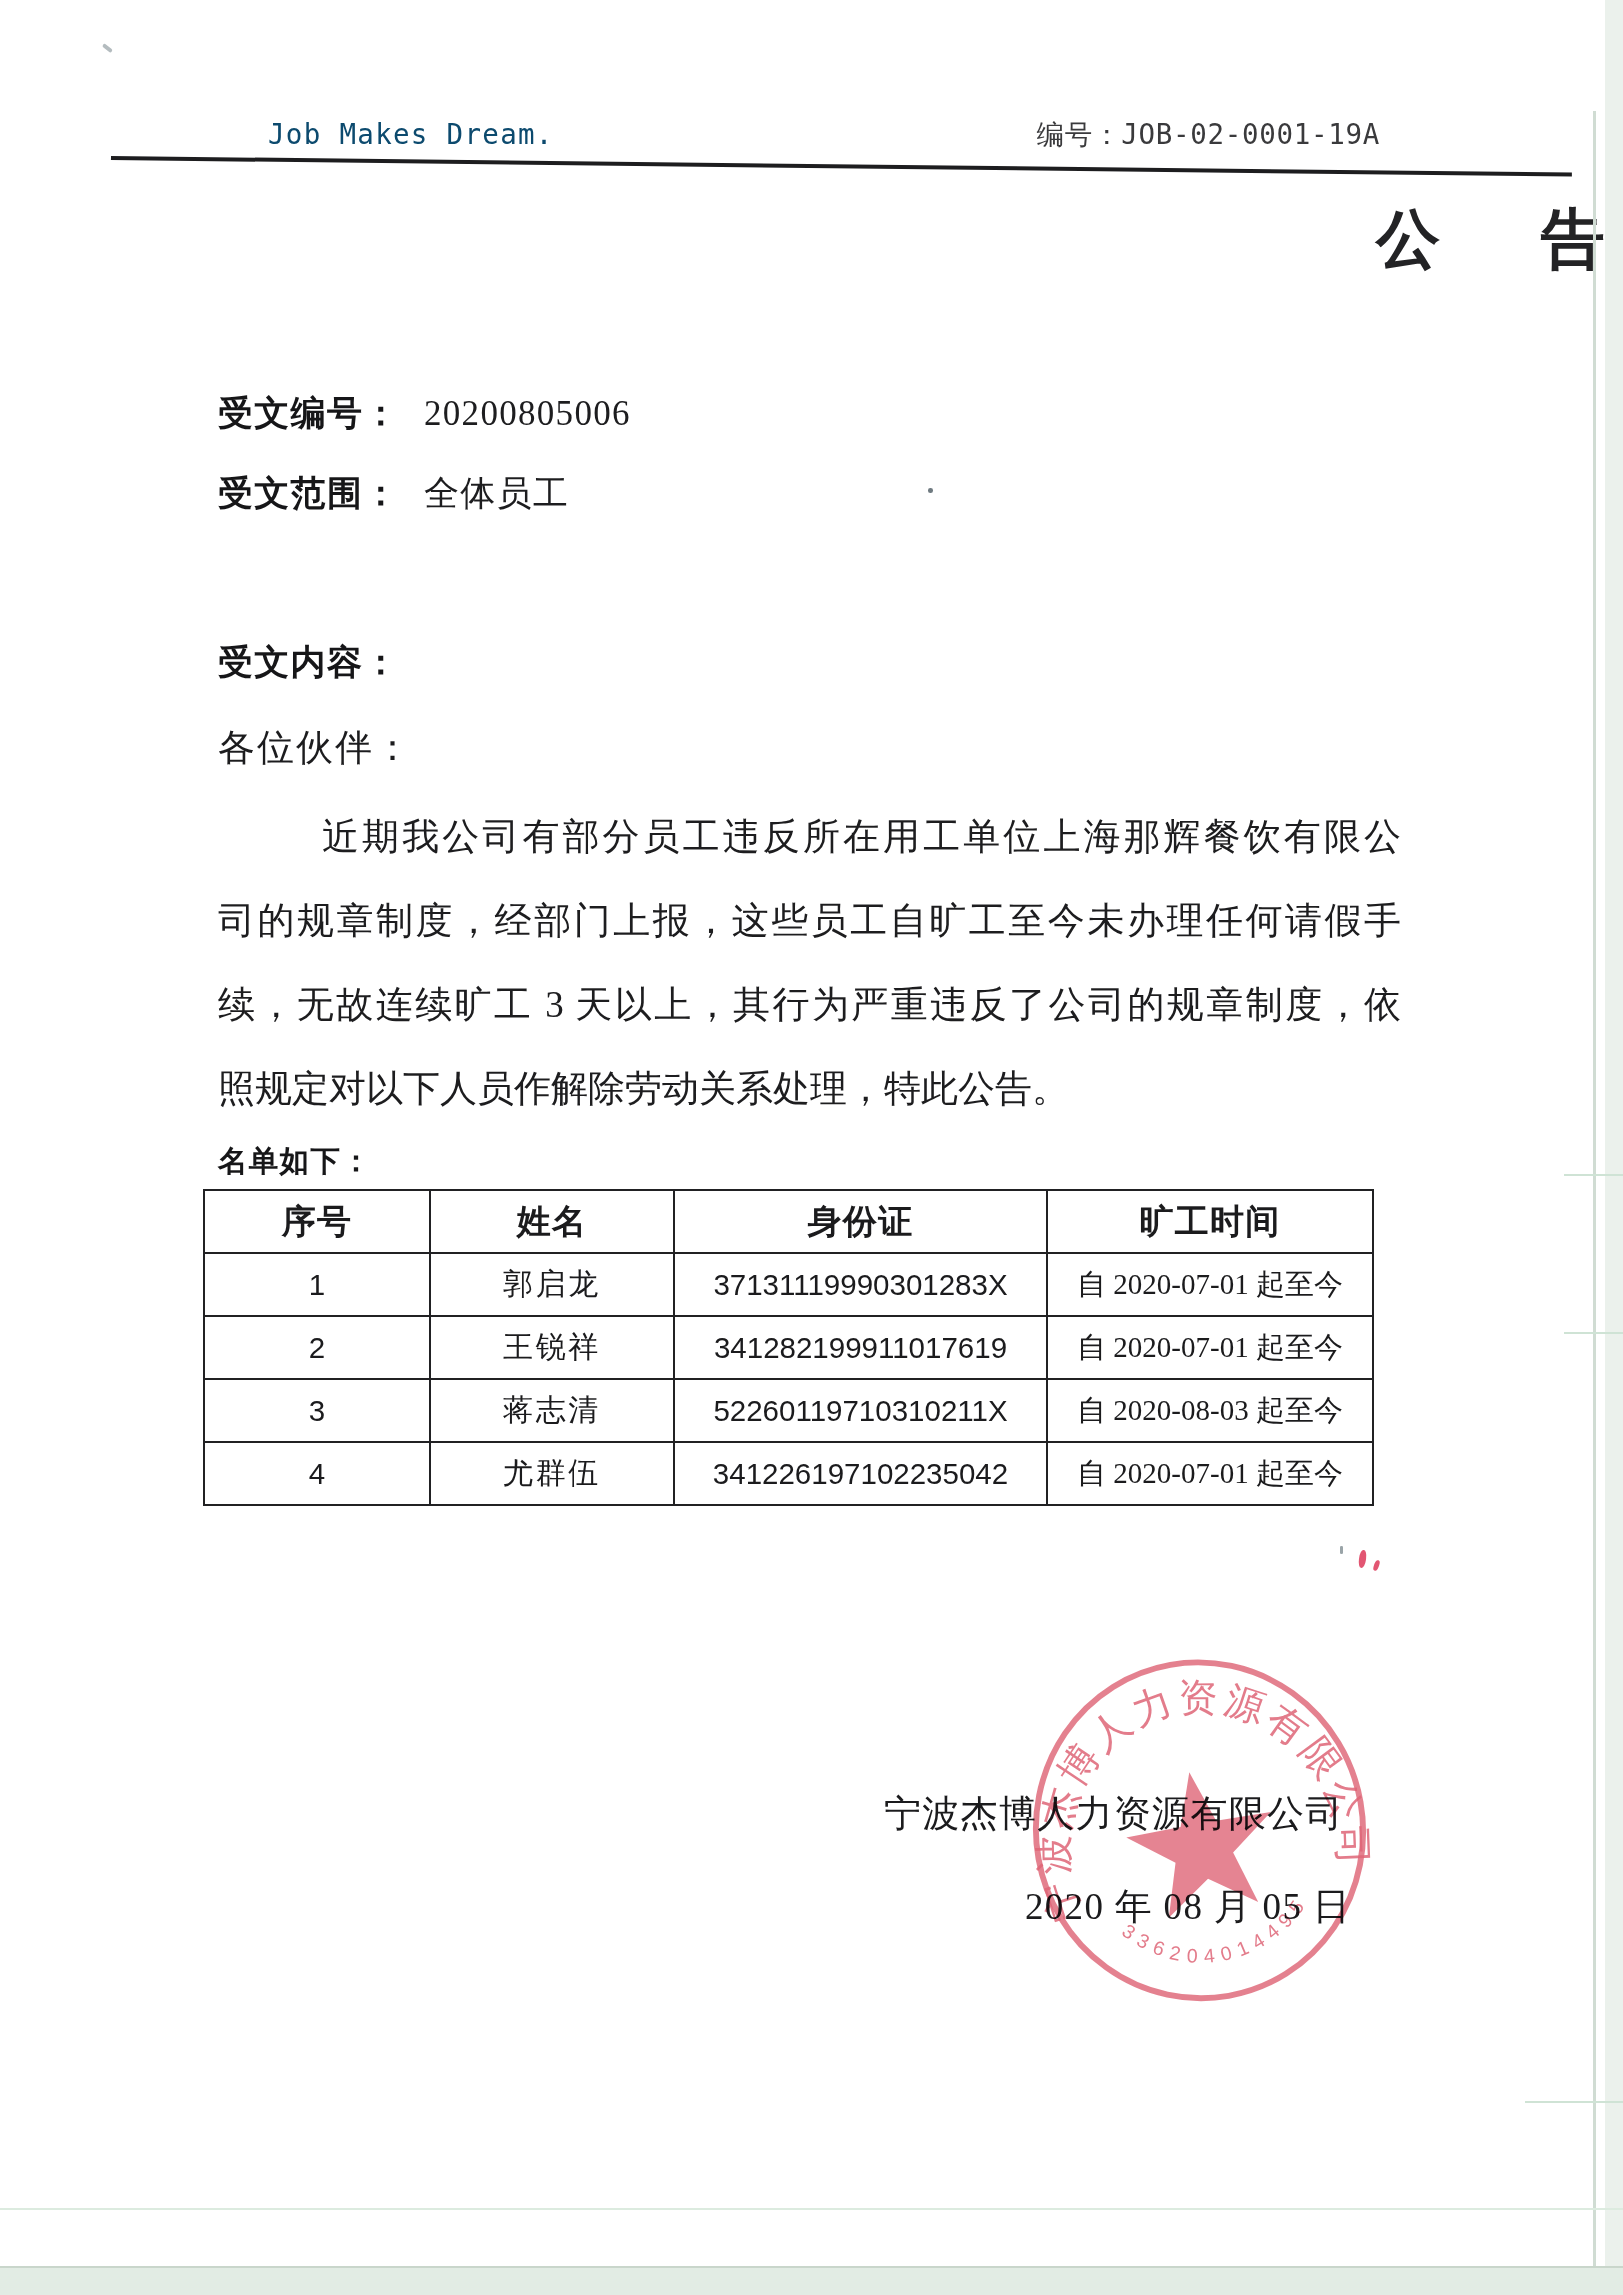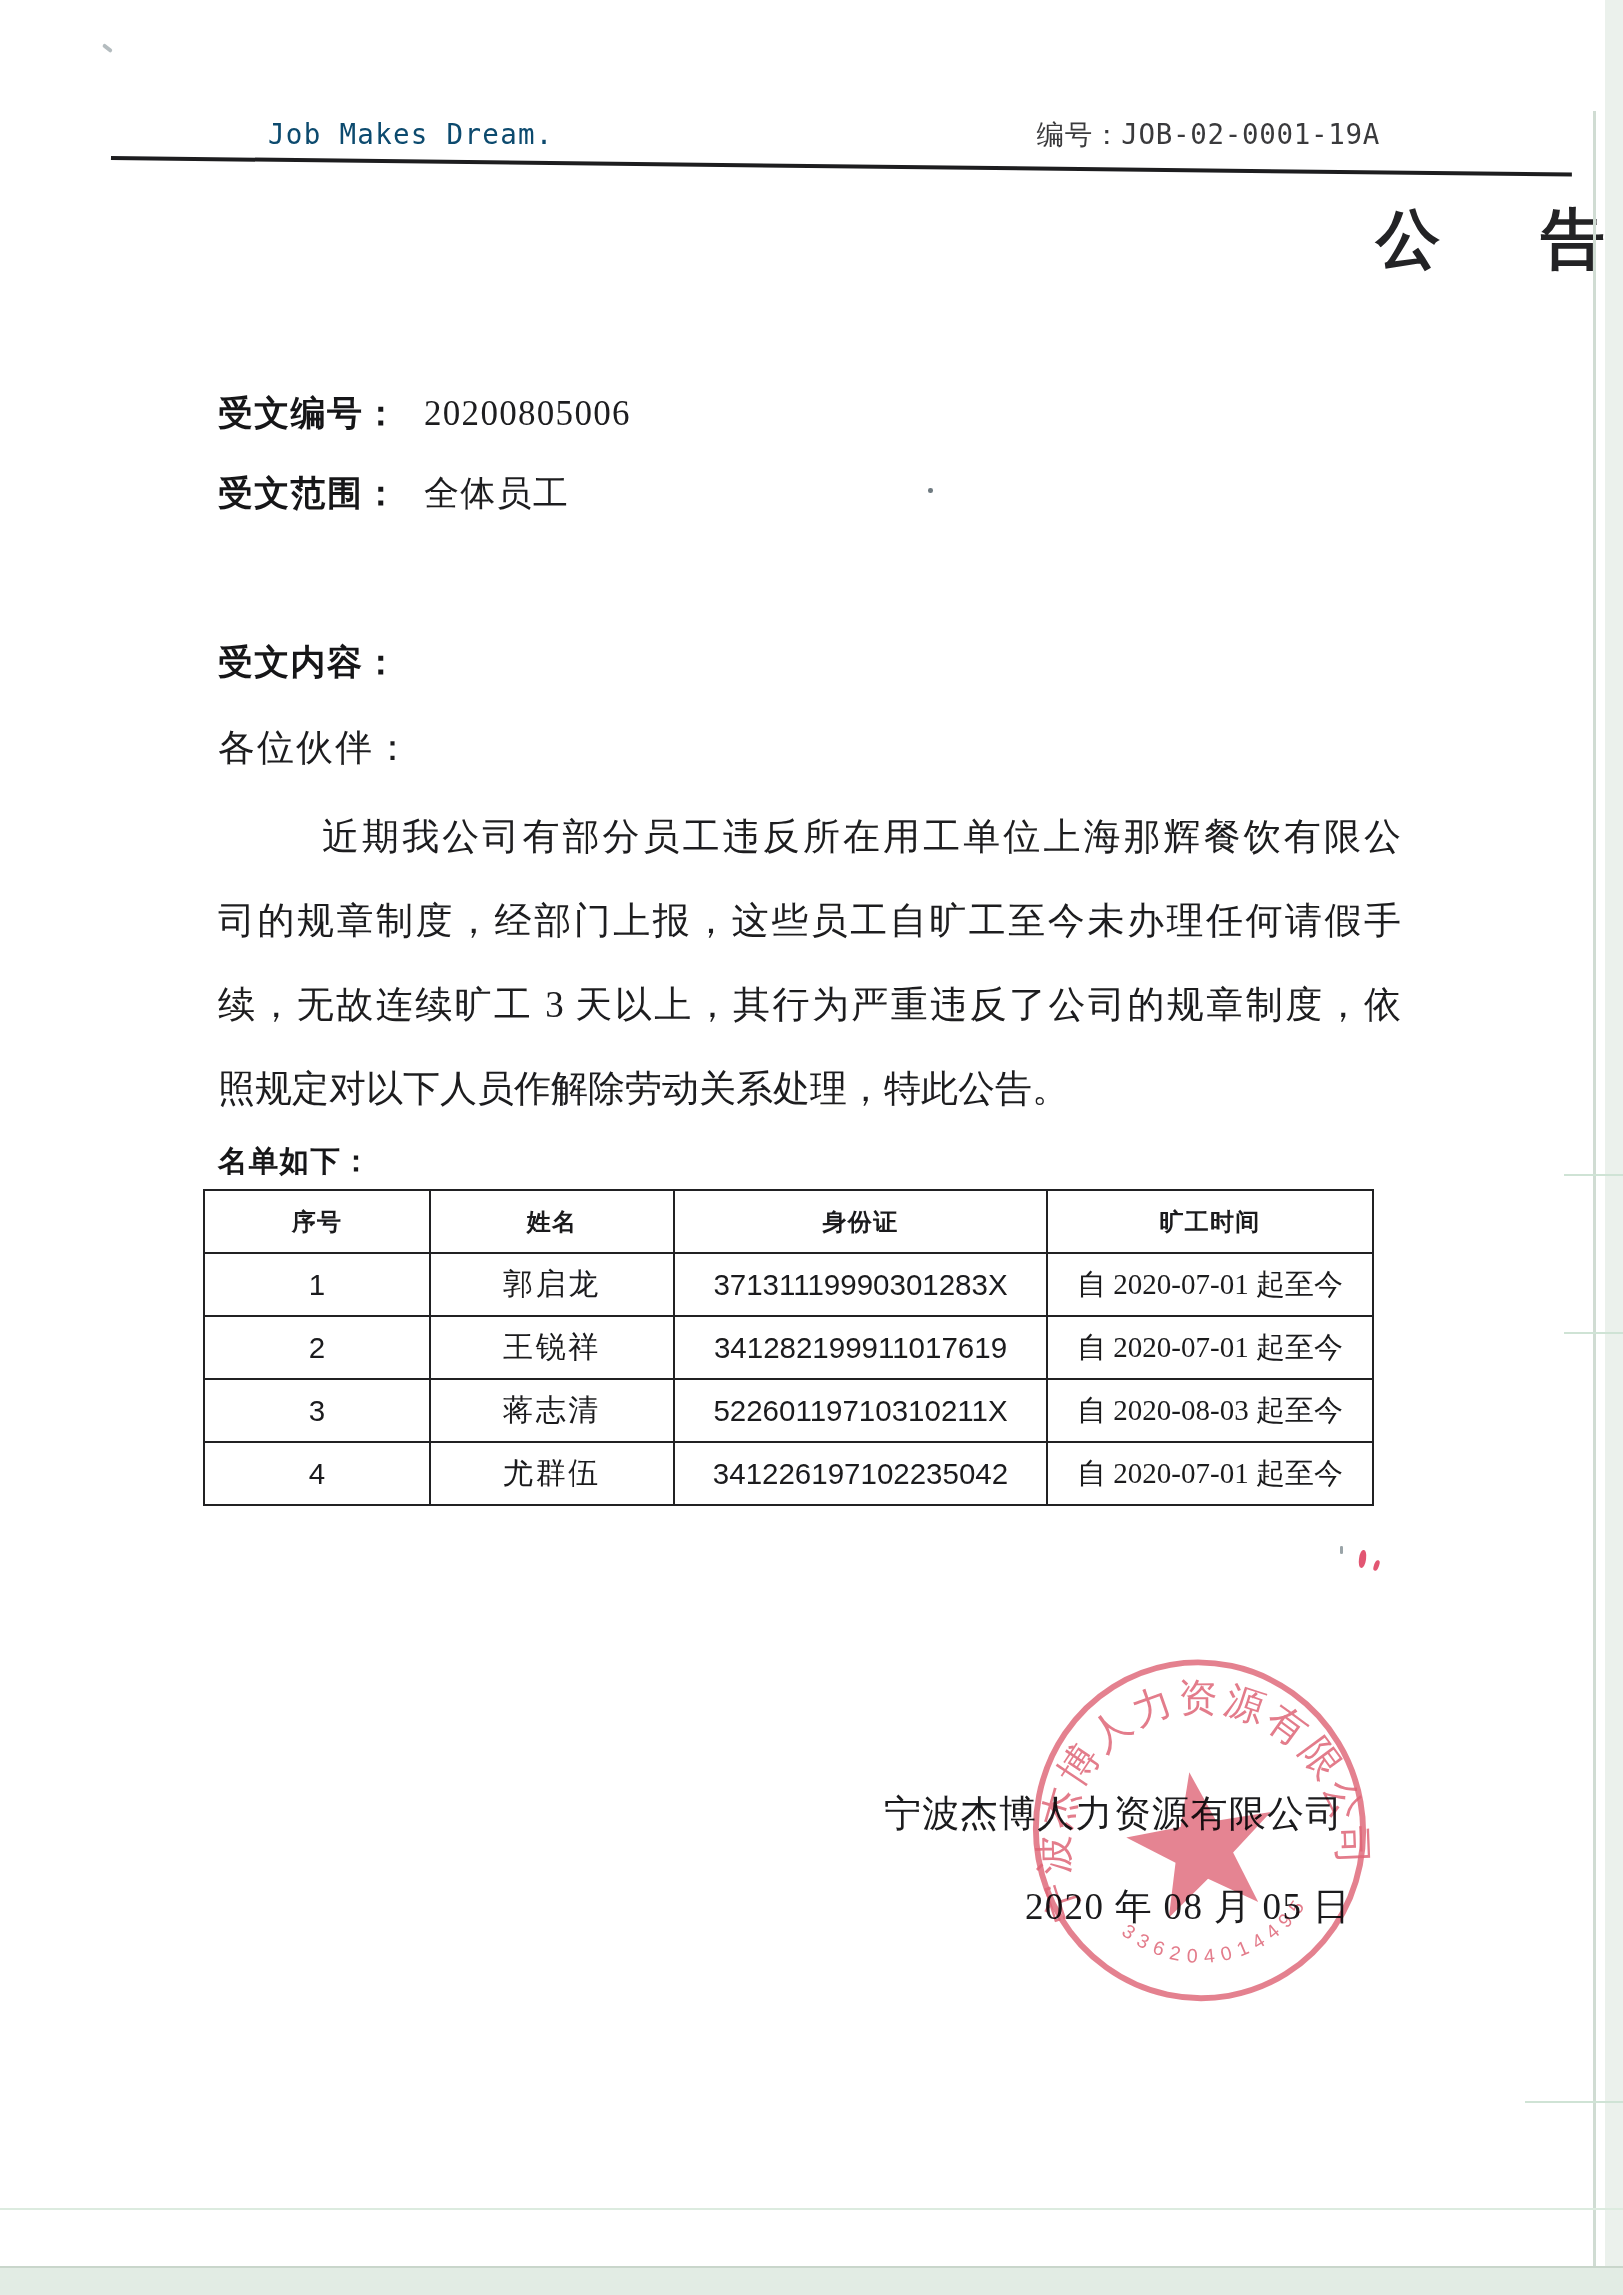--- a/index.html
+++ b/index.html
@@ -66,21 +66,21 @@
     border-collapse:collapse;table-layout:fixed;
     font-size:30px;color:#1b1b1d;
   }
   table.roster th,table.roster td{
     border:2px solid #212123;
     height:61px;text-align:center;vertical-align:middle;
     padding:0;overflow:hidden;
   }
   table.roster th{
     font-family:Liberation Serif, serif;
-    font-weight:700;font-size:24px;letter-spacing:1.3px;
+    font-weight:700;font-size:34px;letter-spacing:1.3px;
   }
   td.c-no,td.c-id{font-family:"Liberation Sans","DejaVu Sans",sans-serif;font-size:29.5px;}
   td.c-name{font-size:30px;letter-spacing:2.6px;}
   td.c-period{font-size:29px;}
 
   
   .sig-company{left:884px;top:1789px;font-size:37px;letter-spacing:1.3px;color:#1b1b1d;}
   .sig-date{left:1025px;top:1882px;font-size:37px;letter-spacing:1.3px;color:#1b1b1d;}
 
   

